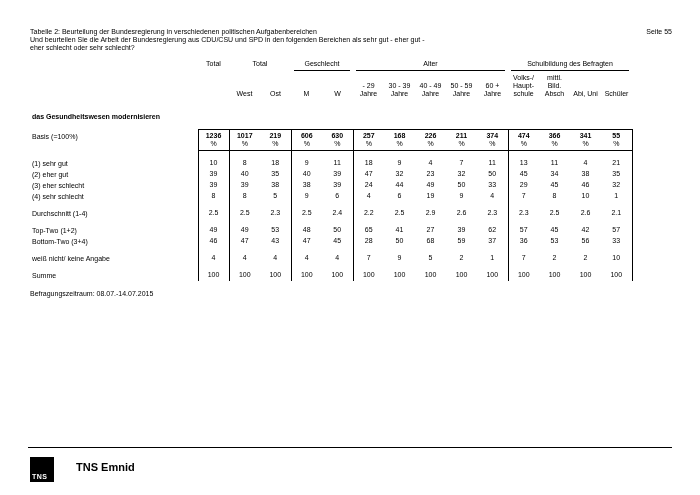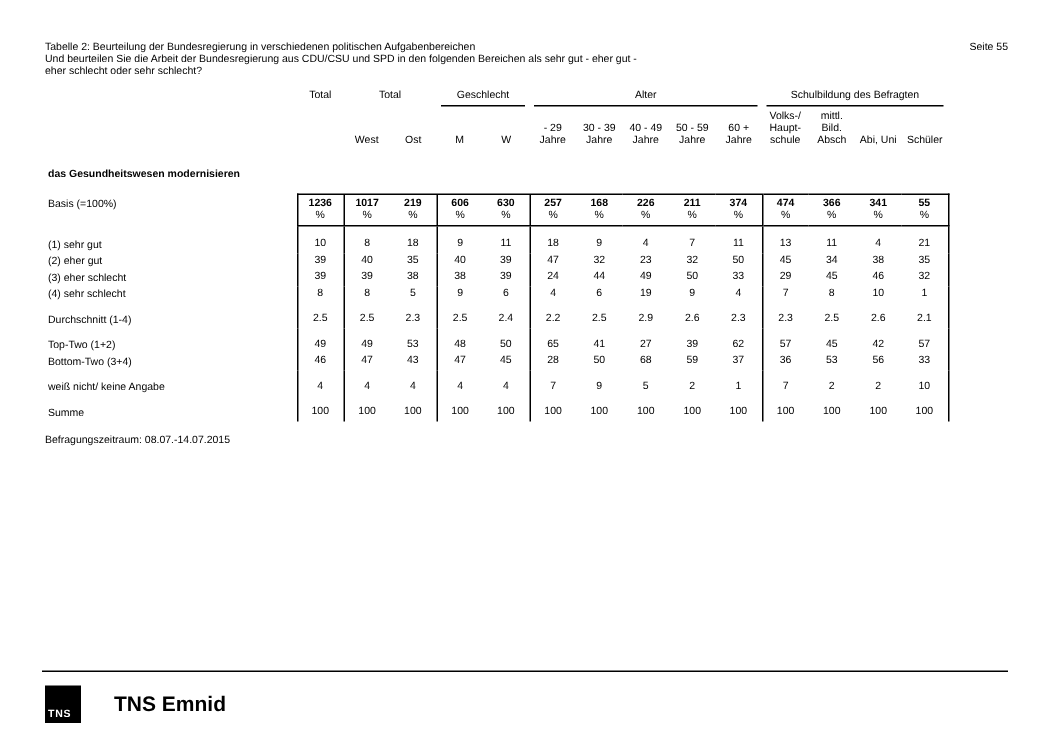--- a/index.html
+++ b/index.html
@@ -42,21 +42,21 @@
   .c13 { border-right:1px solid #000; }
 
   .footnote { font-size:7px; line-height:8px; margin-top:9px; }
 
   .footer-rule { position:absolute; left:28px; right:28px; top:447px; border-top:1px solid #000; }
   .logo {
     position:absolute; left:30px; top:457px; width:24px; height:25px; background:#000000;
     display:flex; align-items:flex-end; padding:2px;
   }
   .logo span { color:#ffffff; font-size:7px; font-weight:bold; letter-spacing:0.5px; line-height:7px; }
-  .brand { position:absolute; left:76px; top:461px; font-size:14px; font-weight:bold; }
+  .brand { position:absolute; left:76px; top:461px; font-size:11px; font-weight:bold; }
 </style>
 </head>
 <body>
 
 <div class="content">
   <div class="hdr">
     <div class="title">
       <div>Tabelle 2: Beurteilung der Bundesregierung in verschiedenen politischen Aufgabenbereichen</div>
       <div>Und beurteilen Sie die Arbeit der Bundesregierung aus CDU/CSU und SPD in den folgenden Bereichen als sehr gut - eher gut -</div>
       <div>eher schlecht oder sehr schlecht?</div>

